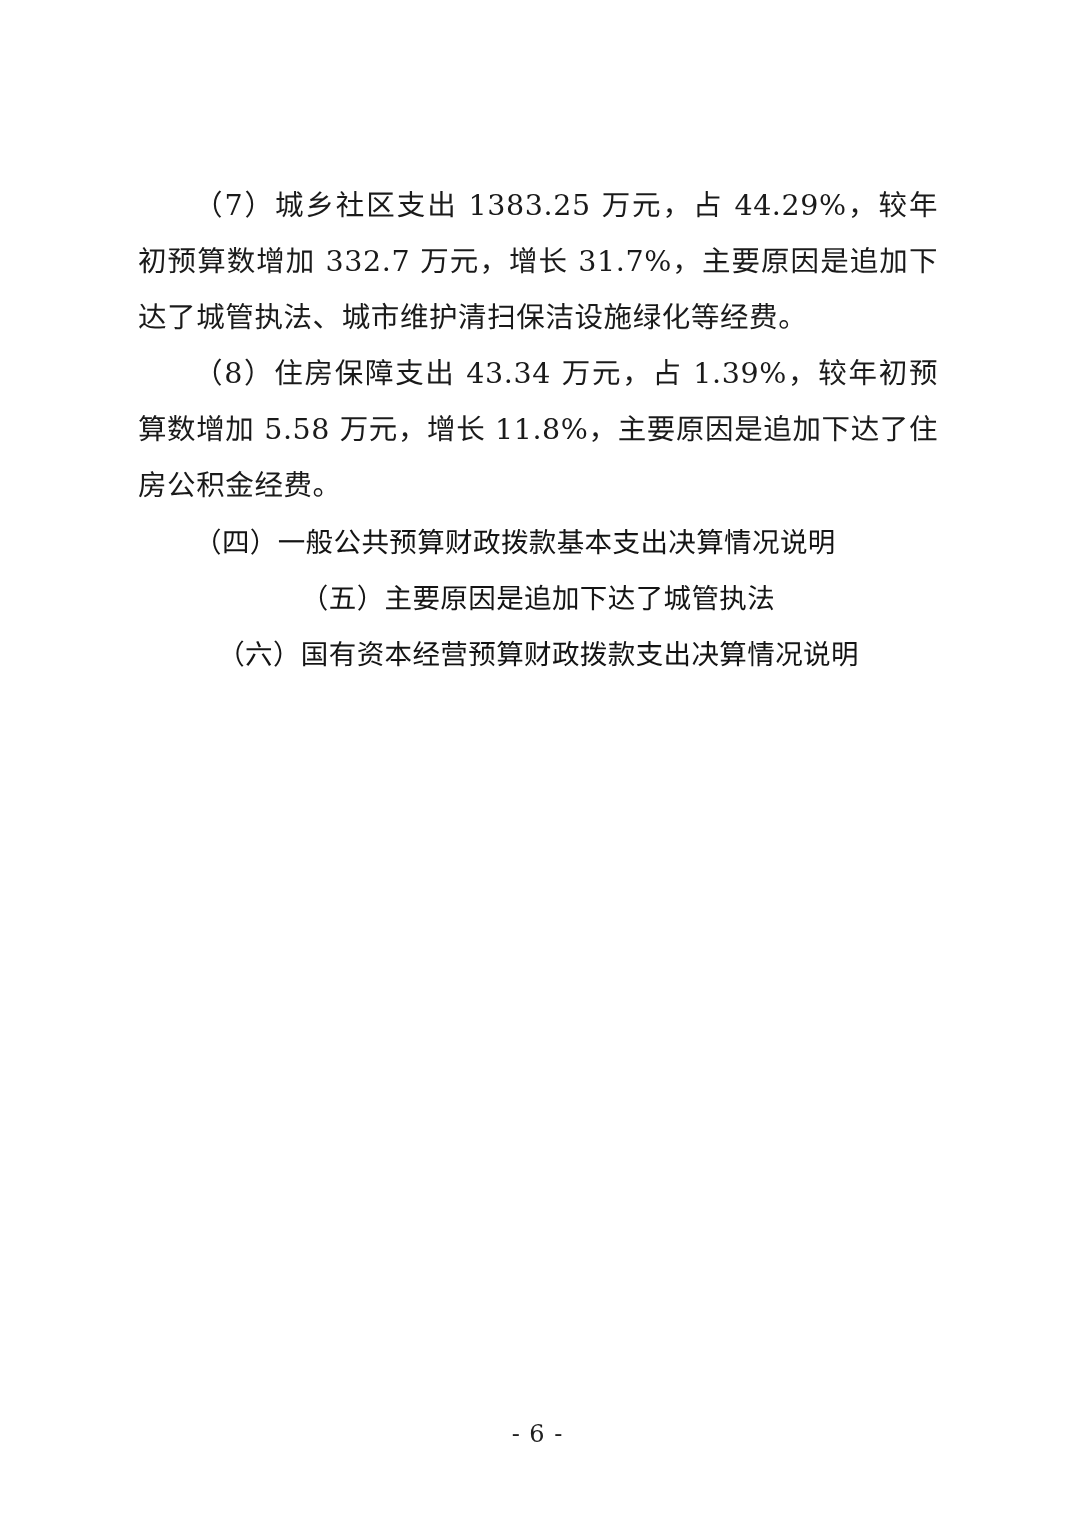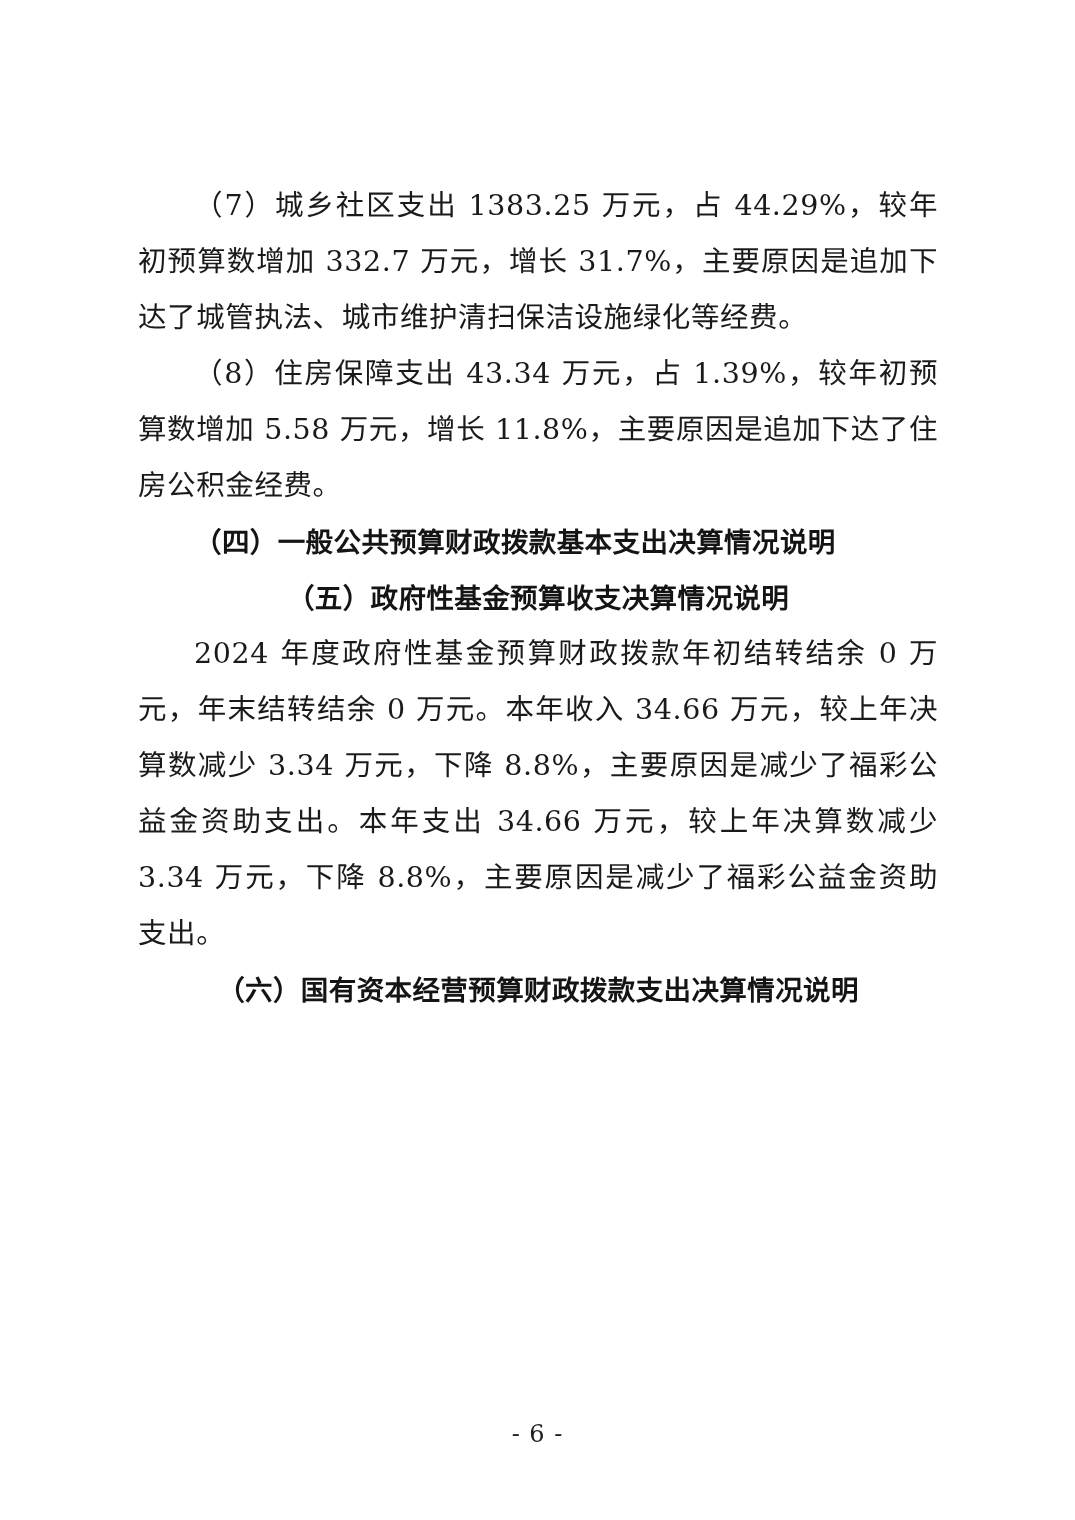--- a/index.html
+++ b/index.html
@@ -36,21 +36,21 @@
     color: #1a1a1a;
   }
   .para.tight {
     letter-spacing: 0px;
   }
   
   .heading {
     font-family: "DejaVu Sans", "Liberation Sans", sans-serif;
     font-size: 27.5px;
     line-height: 56px;
-    font-weight: 700;
+    font-weight: 400;
     margin: 0;
     text-indent: 56px;
     letter-spacing: 0.4px;
     color: #141414;
   }
   .heading.center {
     text-indent: 0;
     text-align: center;
   }
   .footer {
@@ -71,22 +71,21 @@
 <div class="page">
   <div class="content">
 
     <p class="para">（7）城乡社区支出 1383.25 万元，占 44.29%，较年初预算数增加 332.7 万元，增长 31.7%，主要原因是追加下达了城管执法、城市维护清扫保洁设施绿化等经费。</p>
 
     <p class="para">（8）住房保障支出 43.34 万元，占 1.39%，较年初预算数增加 5.58 万元，增长 11.8%，主要原因是追加下达了住房公积金经费。</p>
 
     <h2 class="heading">（四）一般公共预算财政拨款基本支出决算情况说明</h2>
 
 
-    <h2 class="heading center">（五）政府性基金预算收支决算情况说明</h2>
+    <h2 class="heading center">（五）主要原因是追加下达了城管执法</h2>
 
-    <p class="para">2024 年度政府性基金预算财政拨款年初结转结余 0 万元，年末结转结余 0 万元。本年收入 34.66 万元，较上年决算数减少 3.34 万元，下降 8.8%，主要原因是减少了福彩公益金资助支出。本年支出 34.66 万元，较上年决算数减少 3.34 万元，下降 8.8%，主要原因是减少了福彩公益金资助支出。</p>
 
     <h2 class="heading center">（六）国有资本经营预算财政拨款支出决算情况说明</h2>
 
   </div>
 
   <div class="footer">- 6 -</div>
 </div>
 
 </body></html>

